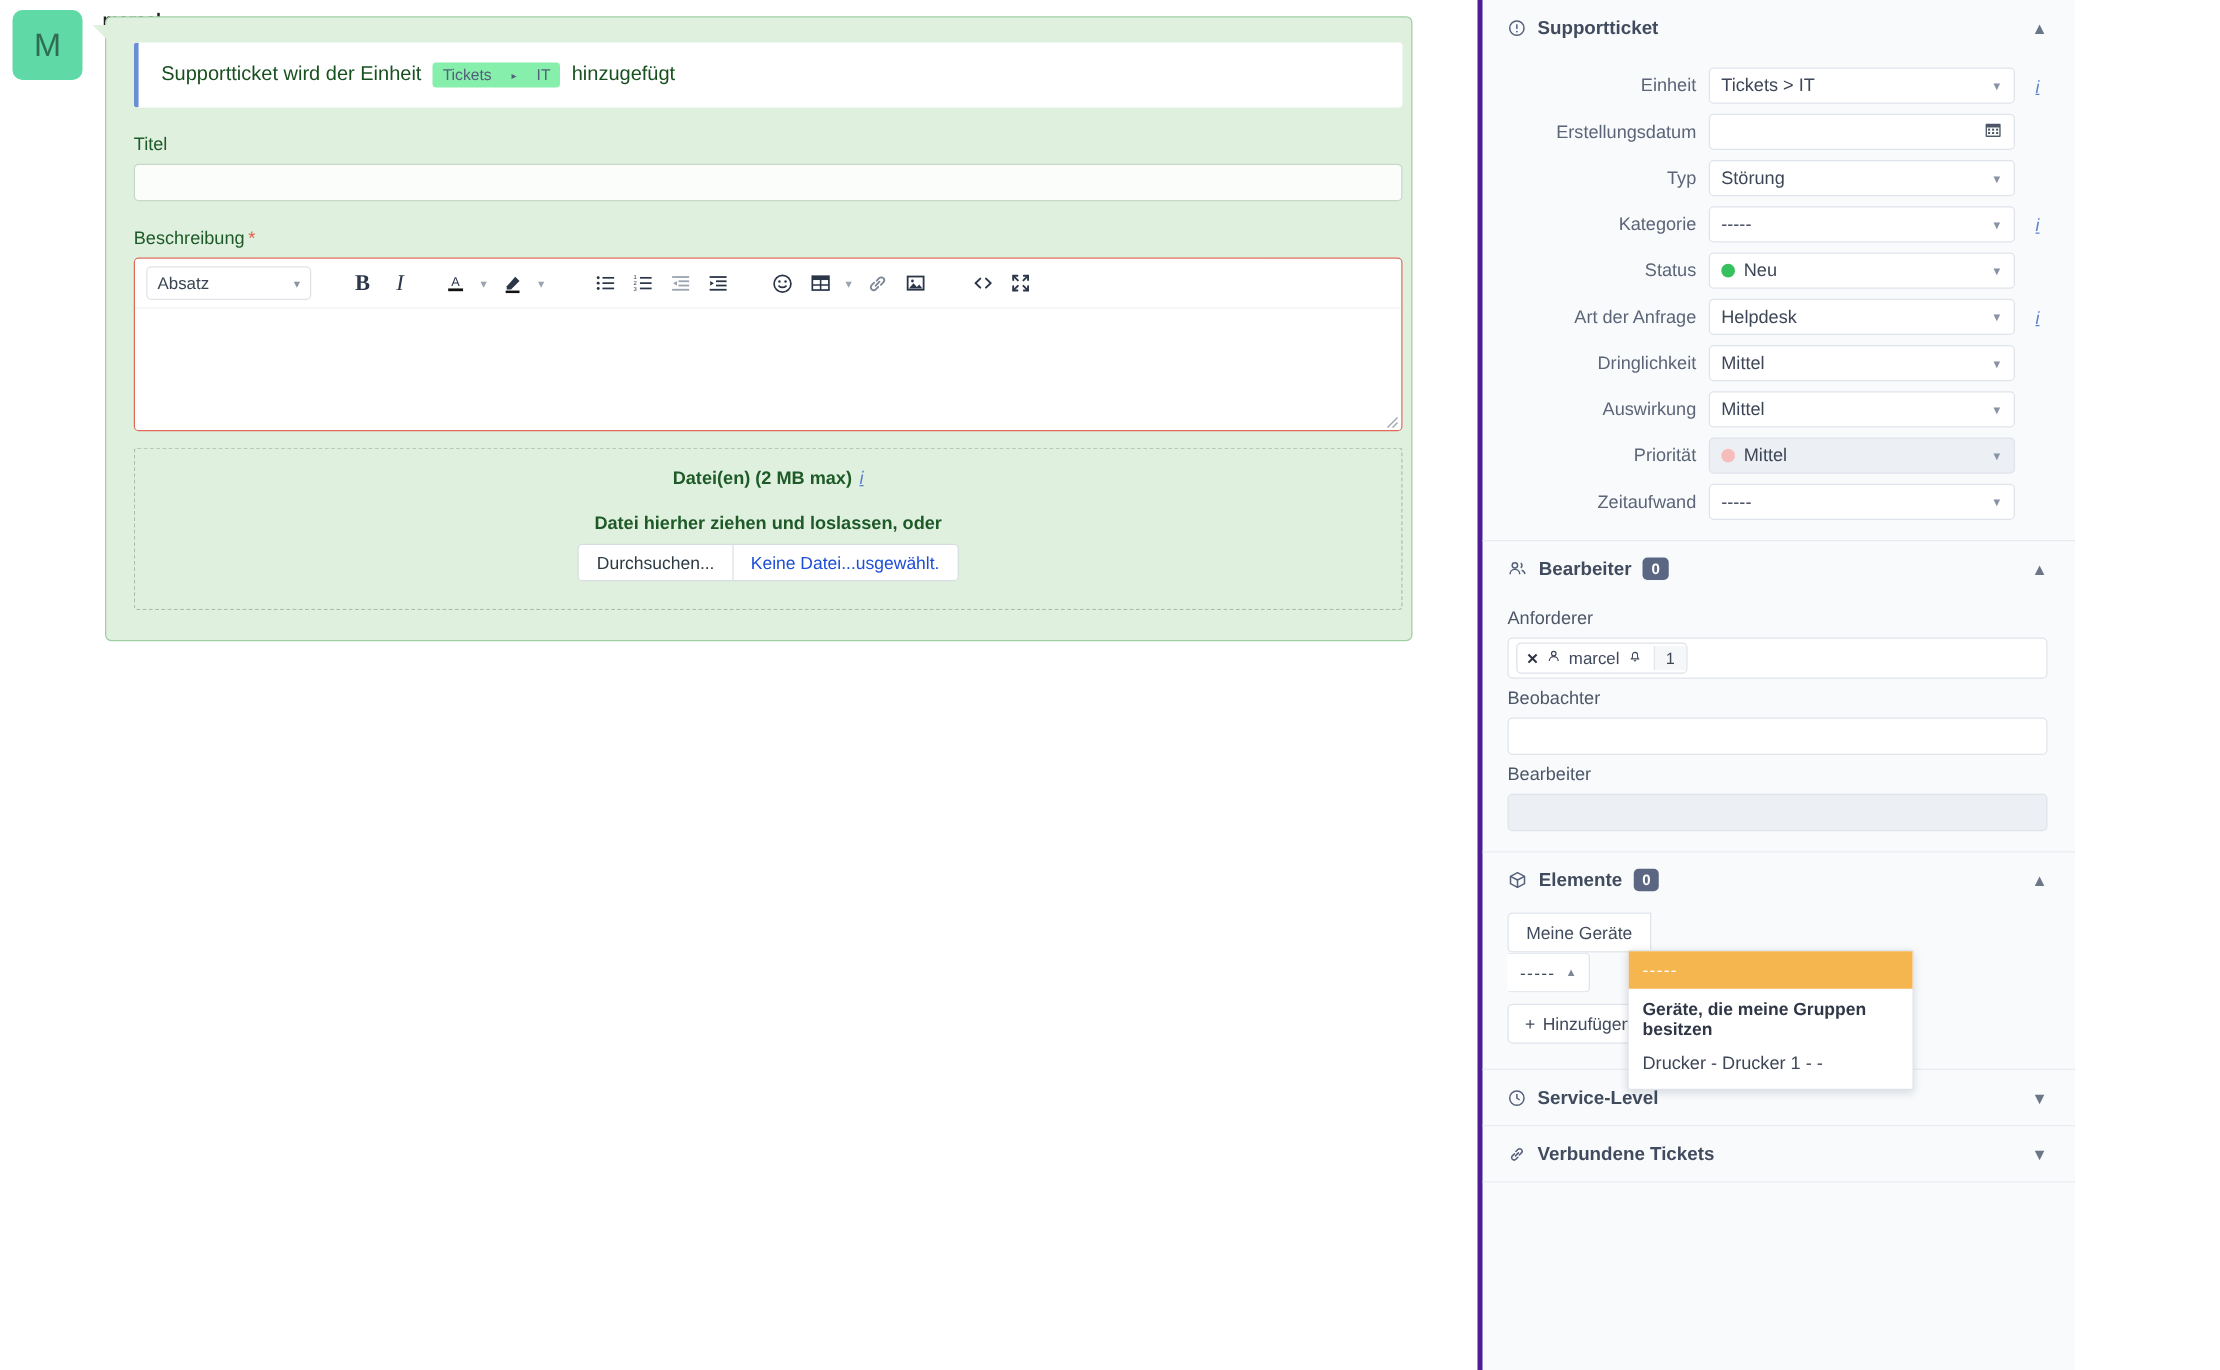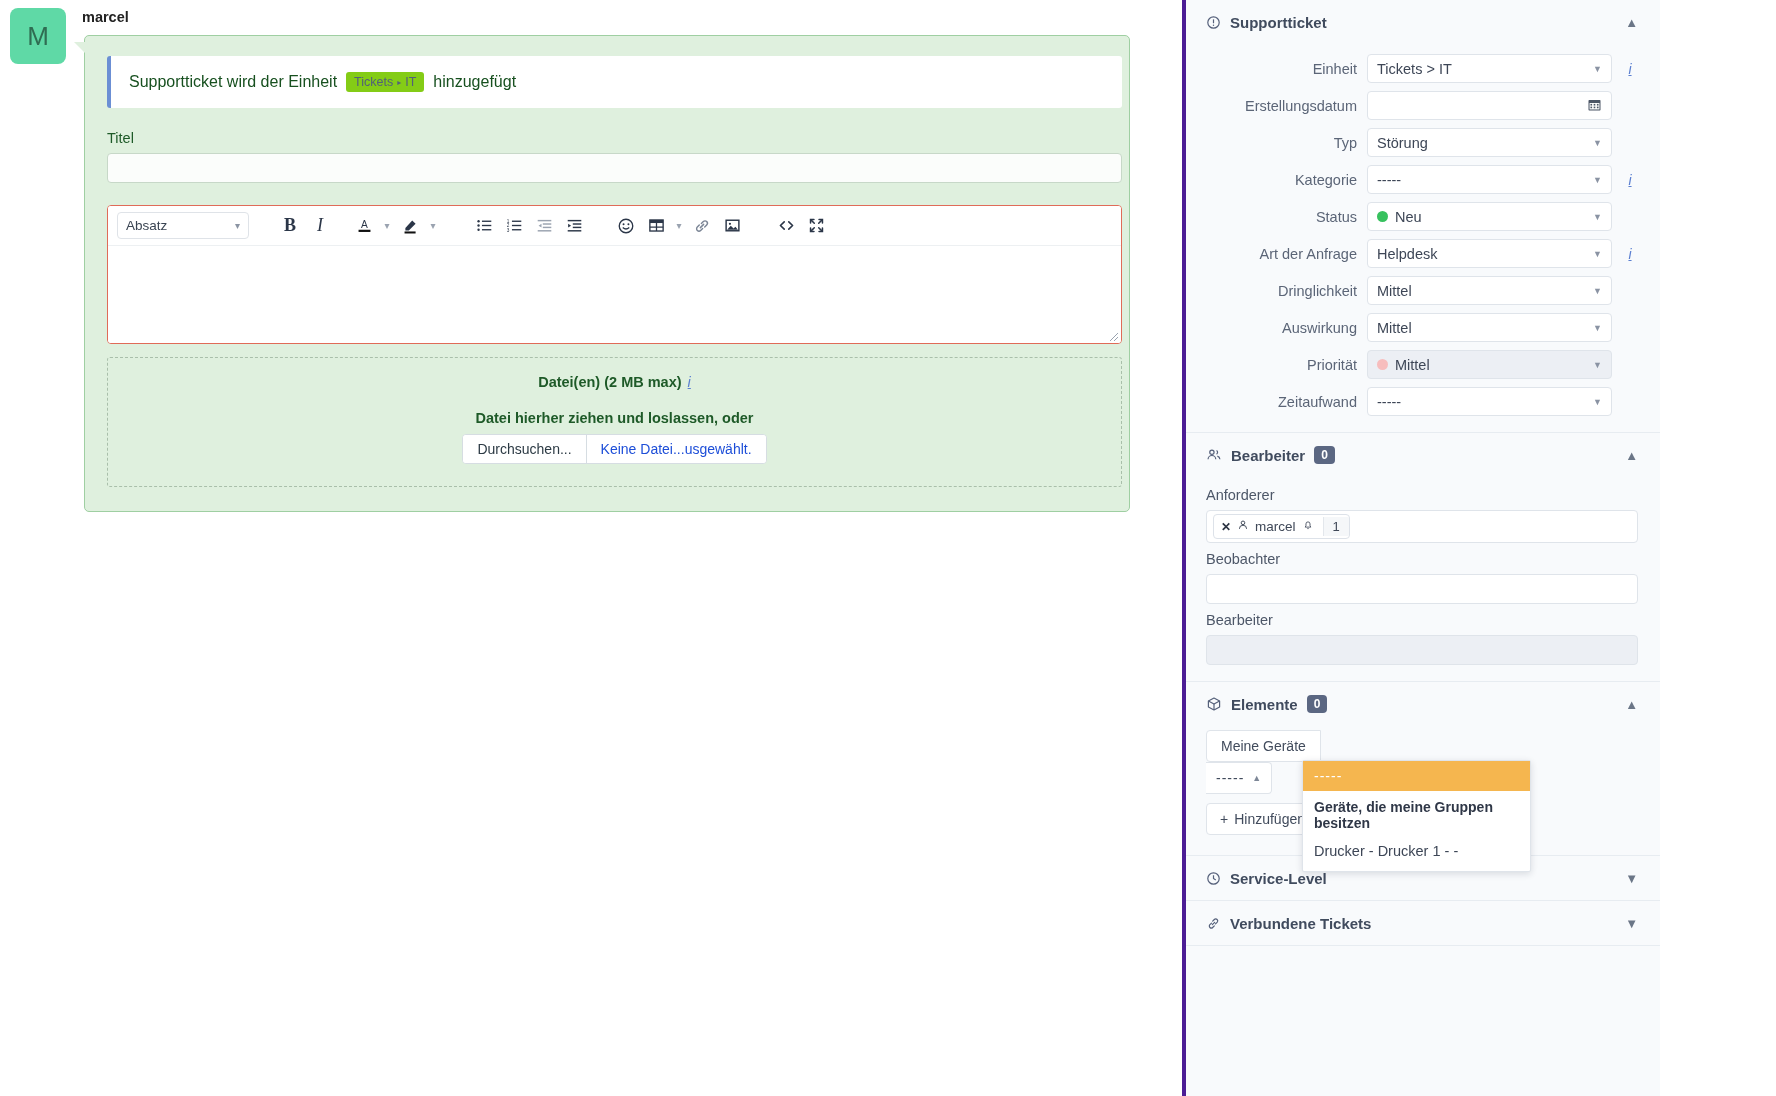--- a/index.html
+++ b/index.html
@@ -34,21 +34,21 @@
   }
   .author {
     position: absolute;
     left: 82px; top: 9px;
     font-size: 14.5px;
     font-weight: bold;
     color: #222;
   }
   .bubble {
     position: absolute;
-    left: 84px; top: 35px;
+    left: 84px; top: 13px;
     width: 1046px;
     background: #dff0de;
     border: 1px solid #9fcfa2;
     border-radius: 5px;
     padding: 20px 7px 24px 22px;
   }
   .bubble::before {
     content: "";
     position: absolute;
     left: -11px; top: 6px;
@@ -63,28 +63,28 @@
     border-radius: 3px;
     padding: 16px 18px;
     font-size: 16px;
     color: #17501f;
     display: flex;
     align-items: center;
     gap: 9px;
     margin-bottom: 22px;
   }
   .chip-breadcrumb {
-    background: #84cc16;
+    background: #86efac;
     color: #52607a;
     border-radius: 3px;
     padding: 3px 8px;
     font-size: 12.5px;
     display: inline-flex;
     align-items: center;
-    gap: 4px;
+    gap: 16px;
     white-space: nowrap;
   }
   .chip-breadcrumb .caret { font-size: 8px; color: #52607a; }
 
   .fld-label {
     font-size: 14.5px;
     color: #1e5a28;
     margin-bottom: 7px;
     display: block;
   }
@@ -382,20 +382,23 @@
           <span>IT</span>
         </span>
         <span>hinzugefügt</span>
       </div>
 
       <label class="fld-label">Titel</label>
       <input class="title-input" value="" style="">
 
       <div class="spacer20"></div>
 
+      <label class="fld-label">
+        <span>Beschreibung</span><span class="req">*</span>
+      </label>
 
       <div class="editor">
         <div class="toolbar">
           <div class="sel-para">
             <span>Absatz</span>
             <span class="chev">▾</span>
           </div>
           <span class="gap-a"></span>
           <div class="tb">
               <span class="bold-g">B</span>

